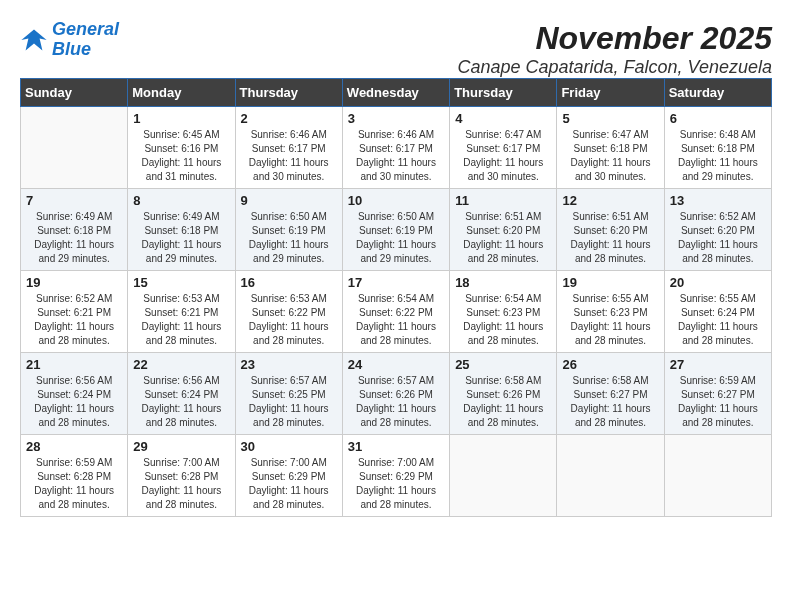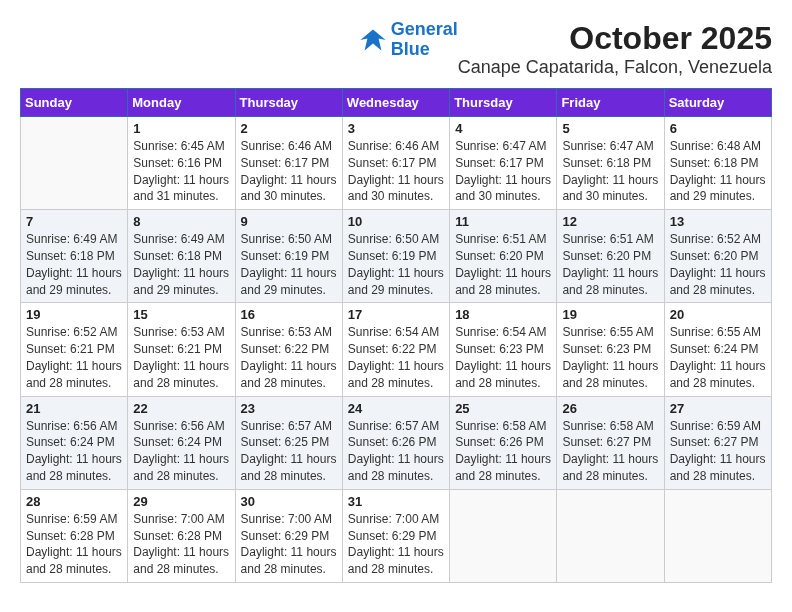--- a/index.html
+++ b/index.html
@@ -5,23 +5,23 @@
     * { box-sizing: border-box; margin: 0; padding: 0; }
     body {
       font-family: Arial, sans-serif;
       background: #fff;
       width: 792px;
       min-height: 612px;
       padding: 20px;
     }
     .header {
       display: flex;
-      justify-content: flex-end;
+      justify-content: space-between;
       align-items: flex-start;
-      margin-bottom: 10px;
+      font-style: italic;
     }
     .logo {
       display: flex;
       align-items: center;
       gap: 4px;
     }
     .logo-text {
       font-size: 18px;
       font-weight: bold;
       color: #333;
@@ -45,21 +45,21 @@
     .subtitle {
       font-size: 18px;
       color: #333;
     }
     table {
       width: 100%;
       border-collapse: collapse;
       table-layout: fixed;
     }
     thead tr th {
-      background-color: #6d28d9;
+      background-color: #404040;
       color: #fff;
       font-size: 13px;
       font-weight: bold;
       padding: 6px 4px;
       text-align: left;
       border: 1px solid #2e6aad;
     }
     tbody tr td {
       vertical-align: top;
       border: 1px solid #ccc;
@@ -75,43 +75,44 @@
       background-color: #fff;
     }
     .day-number {
       font-size: 13px;
       font-weight: bold;
       color: #222;
       display: block;
       margin-bottom: 2px;
     }
     .day-info {
-      font-size: 12px;
+      font-size: 10px;
       color: #333;
       line-height: 1.4;
+      text-align: center;
     }
     .empty-cell {
       background-color: #f9f9f9 !important;
     }
   </style>
 </head>
 <body>
 
 <div class="header">
   <div class="logo">
     <svg class="logo-bird" viewBox="0 0 40 40">
       <polygon points="20,5 38,20 28,18 32,35 20,25 8,35 12,18 2,20" fill="#1a73c8"></polygon>
     </svg>
     <div class="logo-text">
       <span>General</span><br>
       <span style="color:#1a73c8;">Blue</span>
     </div>
   </div>
   <div class="title-block">
-    <div class="month-title">October 2025</div>
+    <div class="month-title">November 2025</div>
     <div class="subtitle">Canape Capatarida, Falcon, Venezuela</div>
   </div>
 </div>
 
 <table>
   <thead>
     <tr id="header-row">
         <th>Sunday</th>
         <th>Monday</th>
         <th>Thursday</th>

